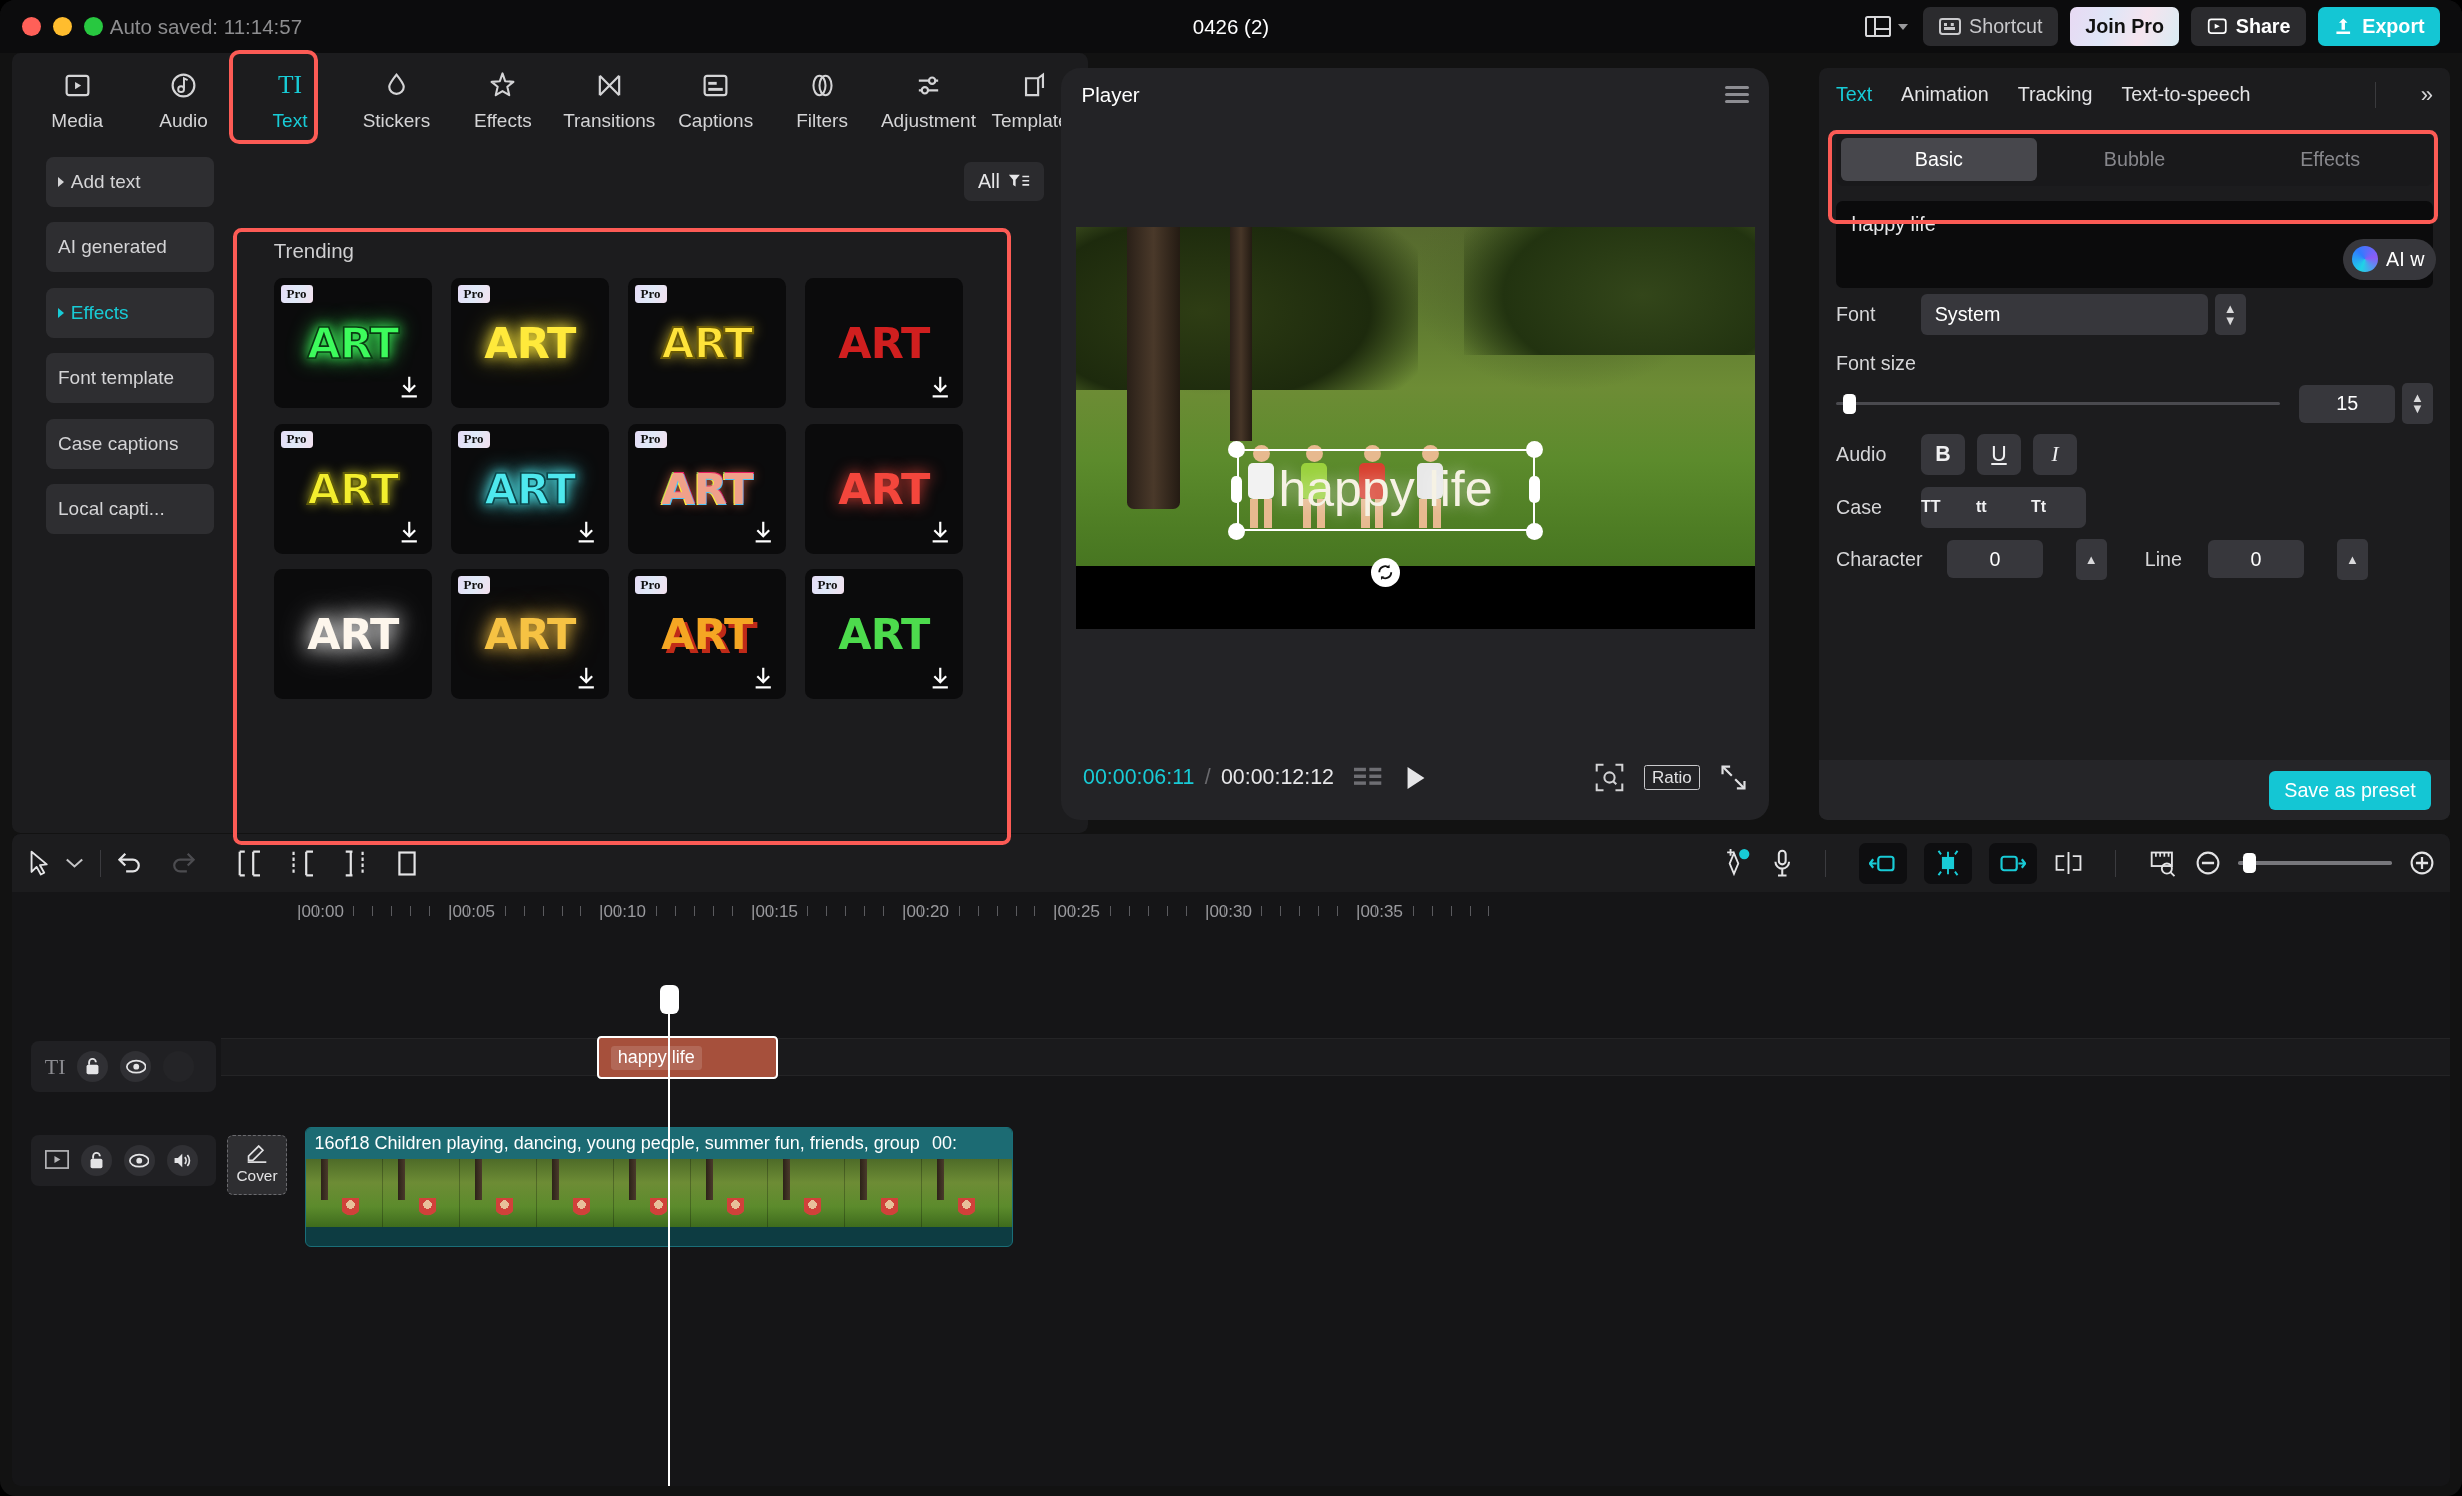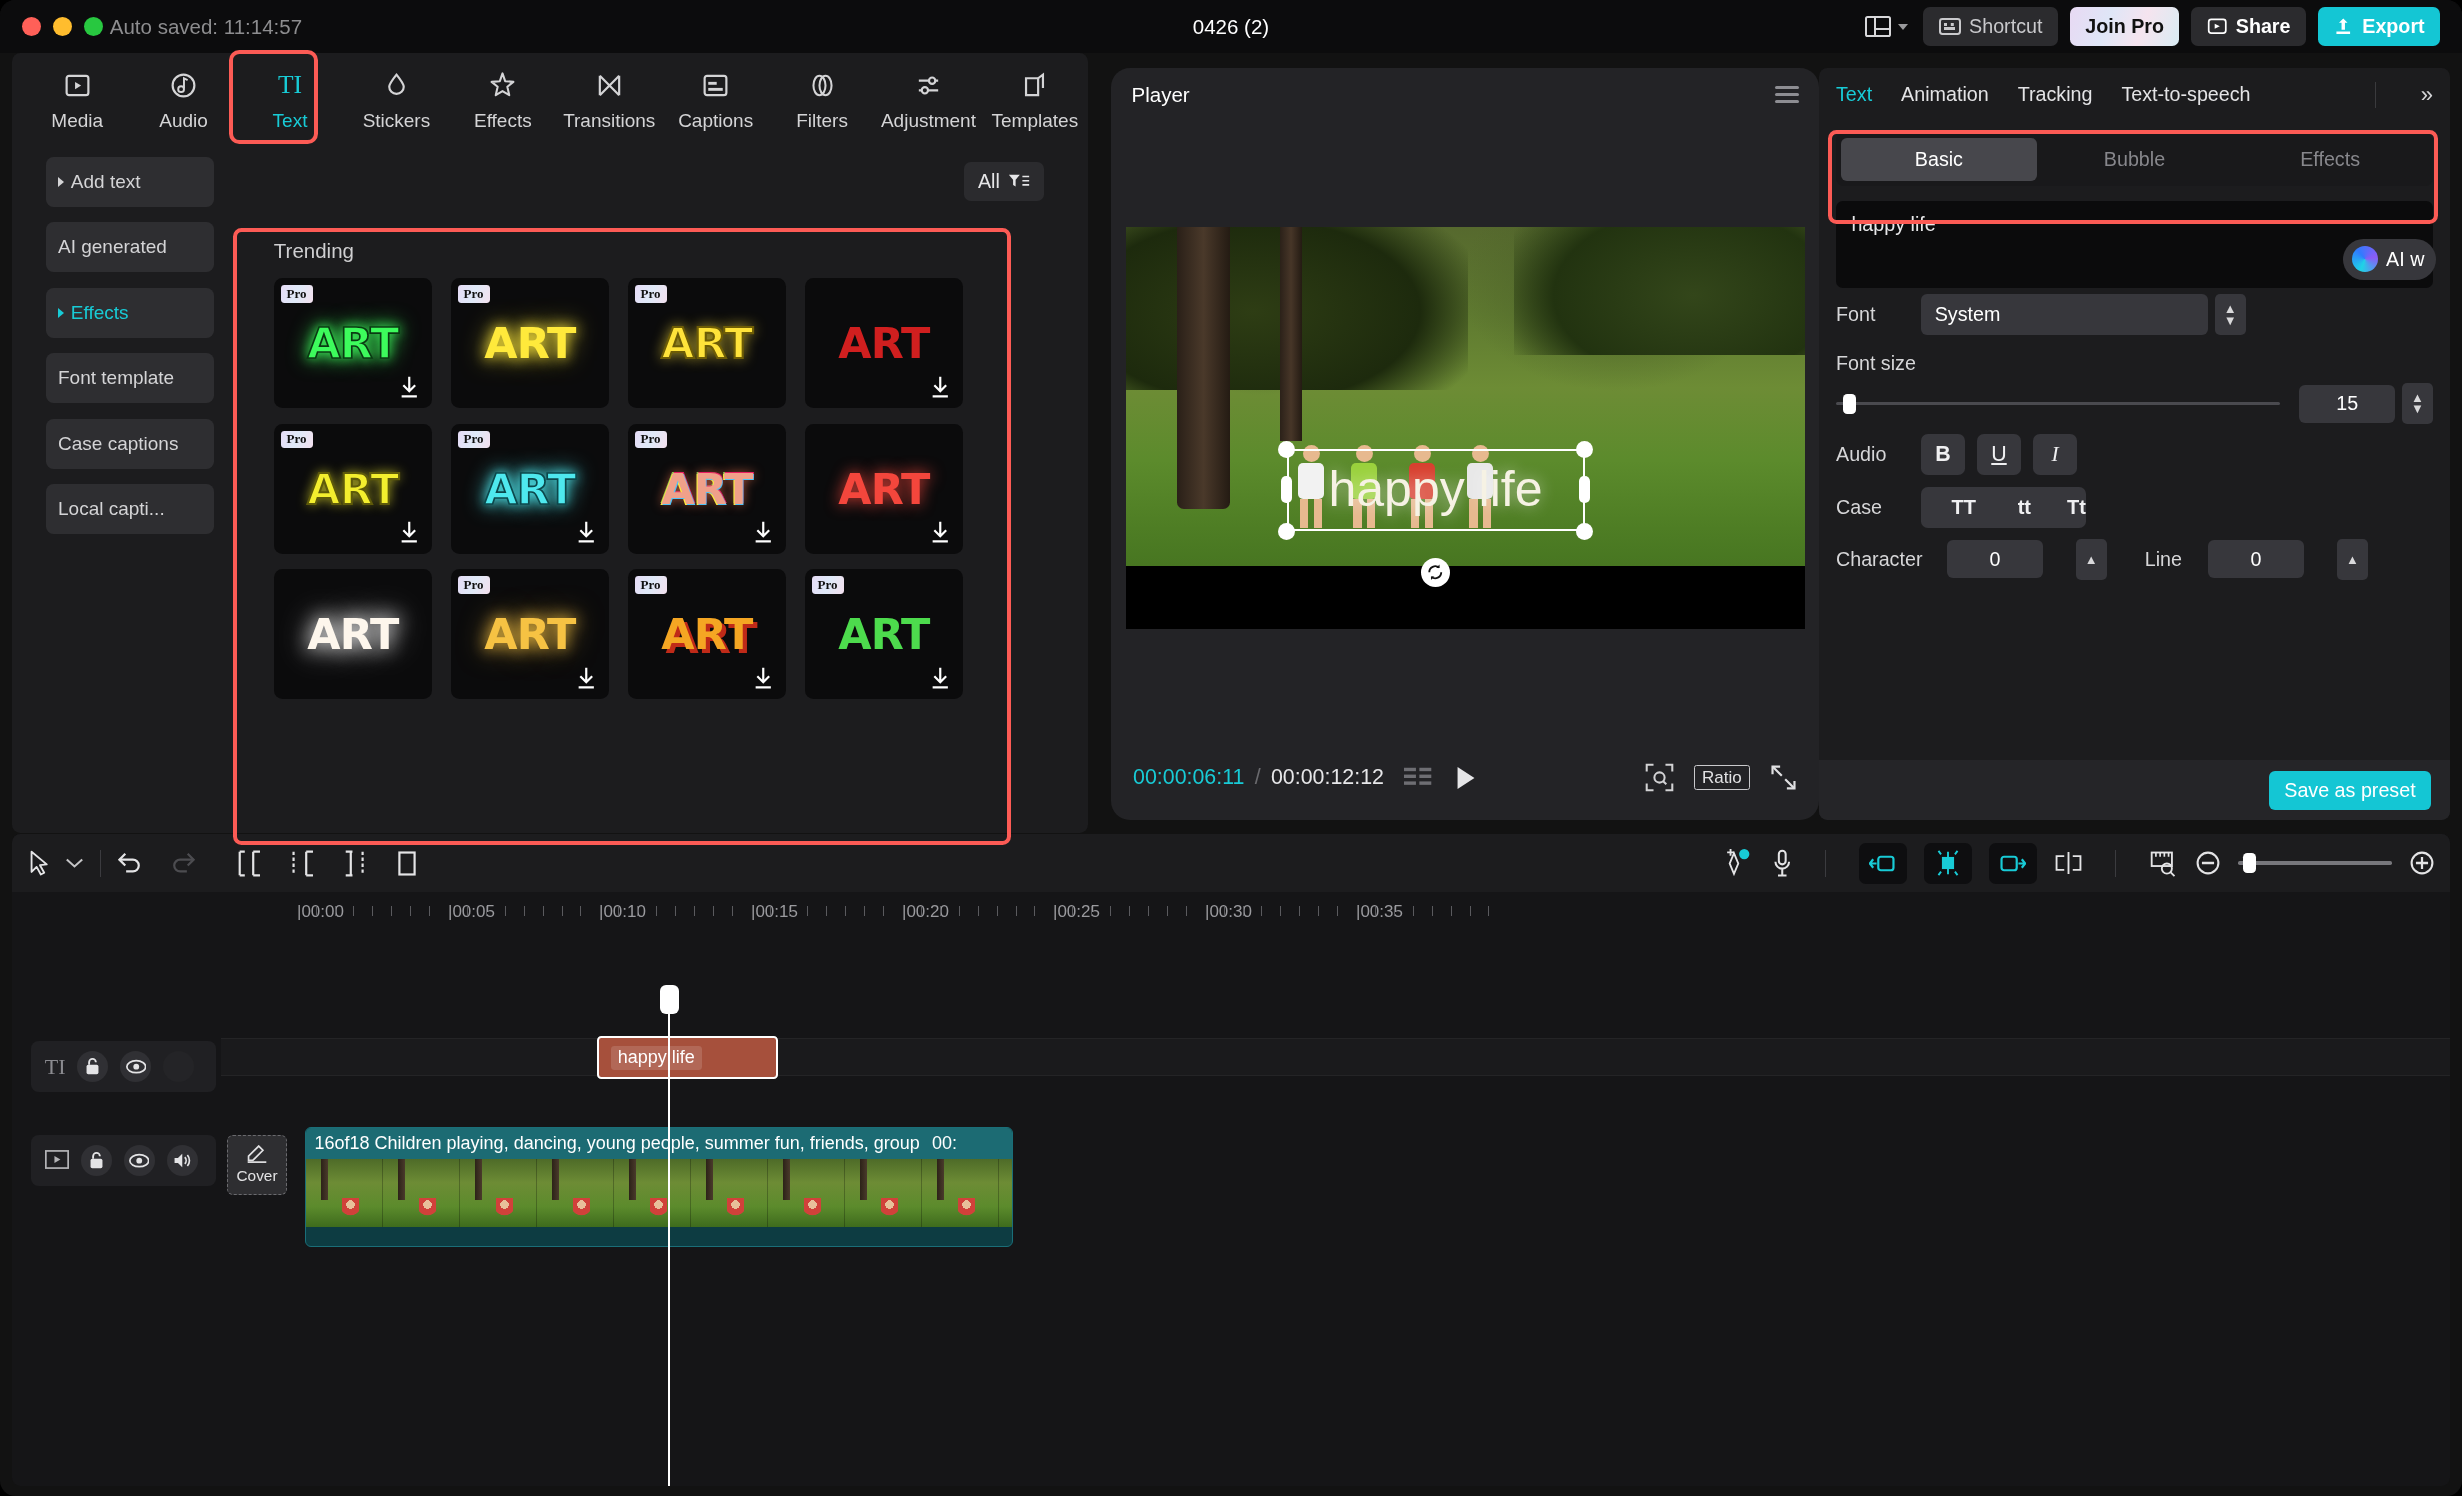--- a/index.html
+++ b/index.html
@@ -102,21 +102,21 @@
   .artword {
     position:absolute; left:0; right:0; top:50%; transform:translateY(-50%);
     text-align:center; font-size:43px; font-weight:bold;
     font-family:"DejaVu Sans", sans-serif; letter-spacing:-0.9px;
   }
   .dl { position:absolute; right:12px; bottom:10.3px; width:20.5px; height:22px; }
   .dl svg { display:block; }
 
   
   .player {
-    position:absolute; top:68px; left:1111px; width:708px; height:752px;
+    position:absolute; top:68px; left:1061px; width:708px; height:752px;
     background:#232326; border-radius:19px; overflow:hidden;
   }
   .playerhead { height:53px; display:flex; align-items:center; padding:0 20.5px; }
   .playerhead .t { color:#fff; font-size:20.5px; }
   .hamburger { margin-left:auto; width:24px; cursor:pointer; }
   .hamburger i { display:block; height:2.6px; background:#8d8d92; margin:4.3px 0; border-radius:1.7px; }
   .stage { position:absolute; left:0; right:0; top:53px; bottom:85px; background:#232326; display:flex; align-items:center; justify-content:center; }
   .video {
     position:relative; width:679px; height:402px; background:#000; overflow:hidden;
   }
@@ -195,21 +195,21 @@
     display:flex; flex-direction:column; align-items:center; justify-content:center; gap:3.4px; cursor:pointer; }
   .stepper span { color:#d9d9db; font-size:13px; line-height:7.7px; }
   .sectlabel { margin:10.3px 17px 5.1px; color:#d6d6d8; font-size:19.7px; }
   .sliderrow { display:flex; align-items:center; margin:0 17px; height:48px; }
   .track { flex:1; height:3.4px; background:#4a4a4f; border-radius:1.7px; position:relative; margin-right:19px; }
   .knob { position:absolute; left:6.8px; top:-8.5px; width:13.7px; height:20.5px; background:#fff; border-radius:4.3px; }
   .numbox { width:96px; height:38px; background:#37373c; border-radius:6px; display:flex; align-items:center; justify-content:center; color:#fff; font-size:19.7px; }
   .sbtn { width:44px; height:41px; background:#37373c; border-radius:6.8px; display:flex; align-items:center; justify-content:center;
     color:#f0f0f2; font-size:21.4px; margin-right:12px; cursor:pointer; }
   .casegroup { height:41px; background:#37373c; border-radius:6.8px; display:flex; align-items:center; }
-  .casebtn { width:55px; text-align:right; color:#f0f0f2; font-size:20px; font-weight:bold; cursor:pointer; }
+  .casebtn { width:55px; text-align:left; color:#f0f0f2; font-size:16px; font-weight:bold; cursor:pointer; }
   .swatchwrap { height:41px; background:#37373c; border-radius:6px; display:flex; align-items:center; padding:0 6.8px; gap:6.8px; cursor:pointer; }
   .swatch { width:79px; height:29px; border-radius:2.6px; }
   .kf { margin-left:auto; display:flex; align-items:center; gap:6.8px; color:#9a9a9e; }
   .diamond { width:17px;height:17px;border:2.1px solid #e2e2e4;transform:rotate(45deg); }
   .cutrow { display:flex; align-items:center; margin:1.7px 17px 0; height:48px; color:#d6d6d8; font-size:19.7px; gap:26px; }
   .bottombar {
     position:absolute; left:0; right:0; bottom:0; height:60px; background:#252528;
     display:flex; align-items:center; justify-content:flex-end; padding-right:19px;
   }
   .savepreset { height:39px; padding:0 15.4px; border-radius:6px; background:#14c6d4; color:#fff; font-size:19.7px;

